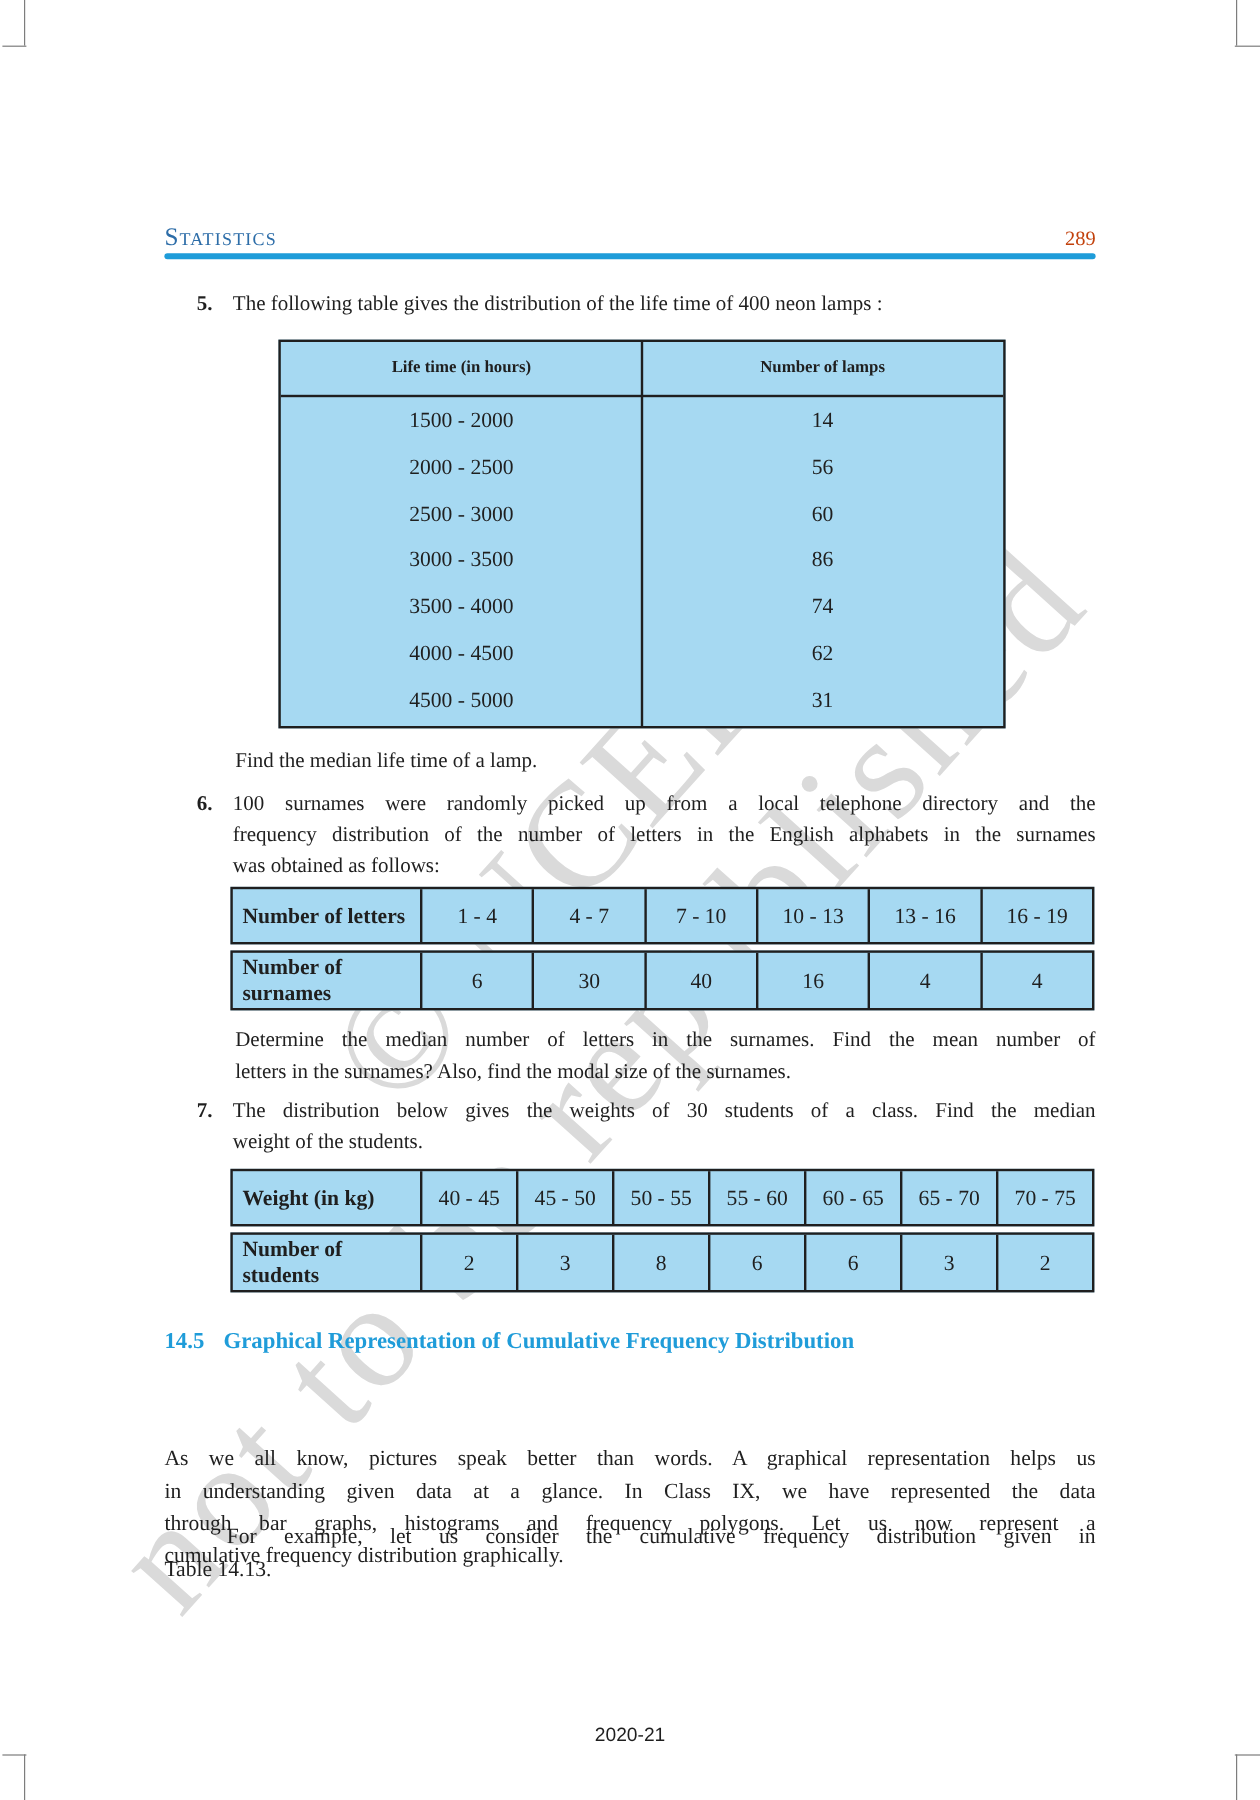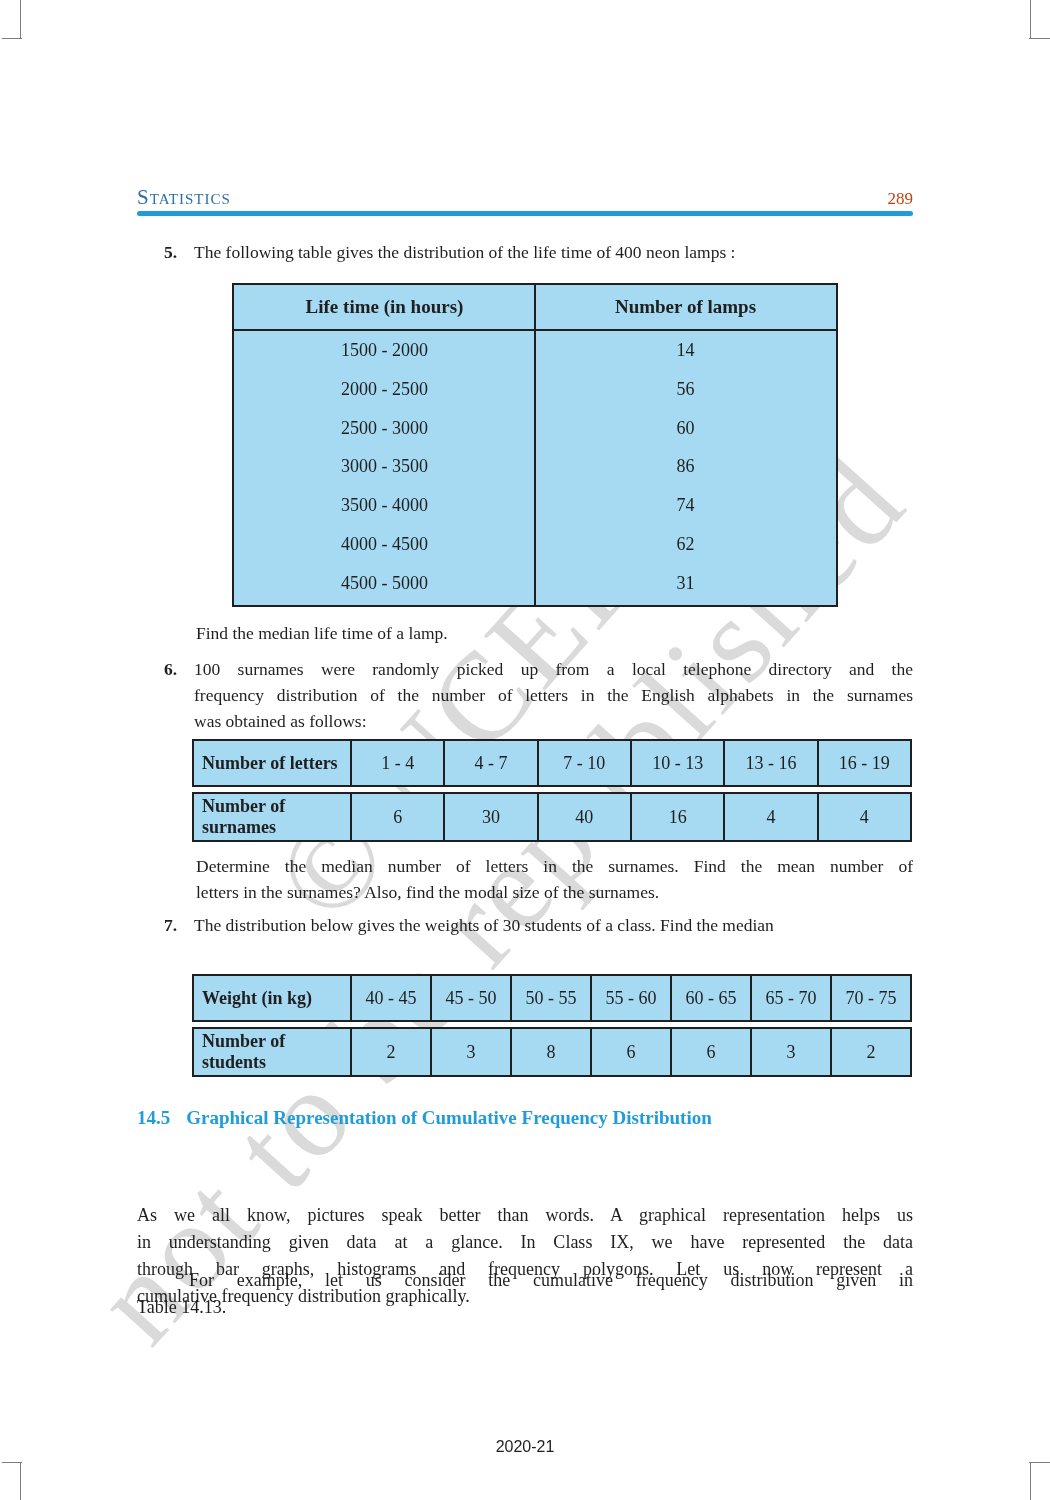--- a/index.html
+++ b/index.html
@@ -44,21 +44,21 @@
   .q6 { left:164px; top:656px; width:749px; }
   .q7 { left:164px; top:912px; width:749px; }
   .caption  { position:absolute; left:196px; top:620px; font-size:17.5px; line-height:26px; }
   .det      { position:absolute; left:196px; top:853px; width:717px; font-size:17.5px; line-height:26px; }
   
   .t1 { position:absolute; left:232px; top:283px; width:606px; height:324px;
         background:#a6d9f2; border:2px solid #1f1f1f; }
   .t1-div { position:absolute; left:300px; top:0; bottom:0; width:2px; background:#1f1f1f; }
   .t1-head { display:flex; height:46px; border-bottom:2px solid #1f1f1f; }
   .t1-hcell { width:50%; display:flex; align-items:center; justify-content:center;
-              font-weight:bold; font-size:19px; }
+              font-weight:bold; font-size:14px; }
   .t1-body { display:grid; grid-template-columns:1fr 1fr; grid-auto-flow:row;
              height:272px; align-content:space-around; }
   .t1-cell { height:38px; display:flex; align-items:center; justify-content:center; font-size:18px; }
   
   .strip { position:absolute; left:192px; width:720px; }
   .t2 { top:739px; } .t3 { top:974px; }
   .strip-row { display:flex; height:48px; border:2px solid #1f1f1f; background:#a6d9f2; }
   .strip-row + .strip-row { margin-top:5px; height:50px; }
   .strip-label { flex:0 0 156px; display:flex; align-items:center; padding-left:8px;
                  font-weight:bold; font-size:18px; }
@@ -166,20 +166,21 @@
 
     <div class="det">
       <div class="jl">Determine the median number of letters in the surnames. Find the mean number of</div>
       <div class="jl">letters in the surnames? Also, find the modal size of the surnames.</div>
     </div>
 
     <div class="qblock q7">
       <span class="qnum">7.</span>
       <div class="qtext">
         <div class="jl">The distribution below gives the weights of 30 students of a class. Find the median</div>
+        <div class="jl">weight of the students.</div>
       </div>
     </div>
 
     <div class="strip t3">
       <div class="strip-row">
         <div class="strip-label">Weight (in kg)</div>
         <div class="strip-cell">40 - 45</div>
         <div class="strip-cell">45 - 50</div>
         <div class="strip-cell">50 - 55</div>
         <div class="strip-cell">55 - 60</div>

